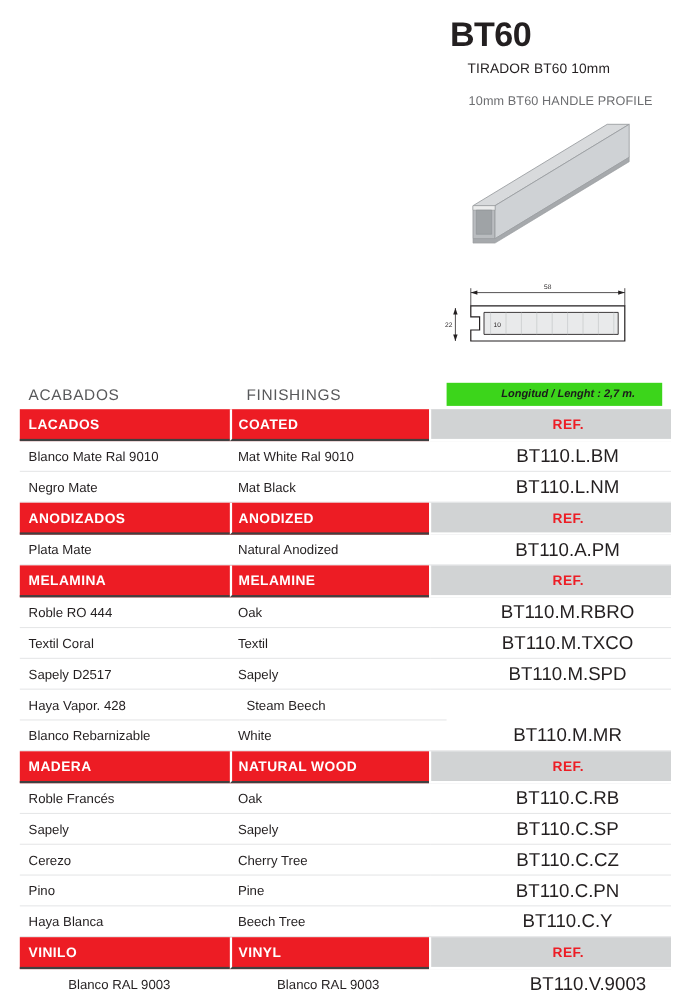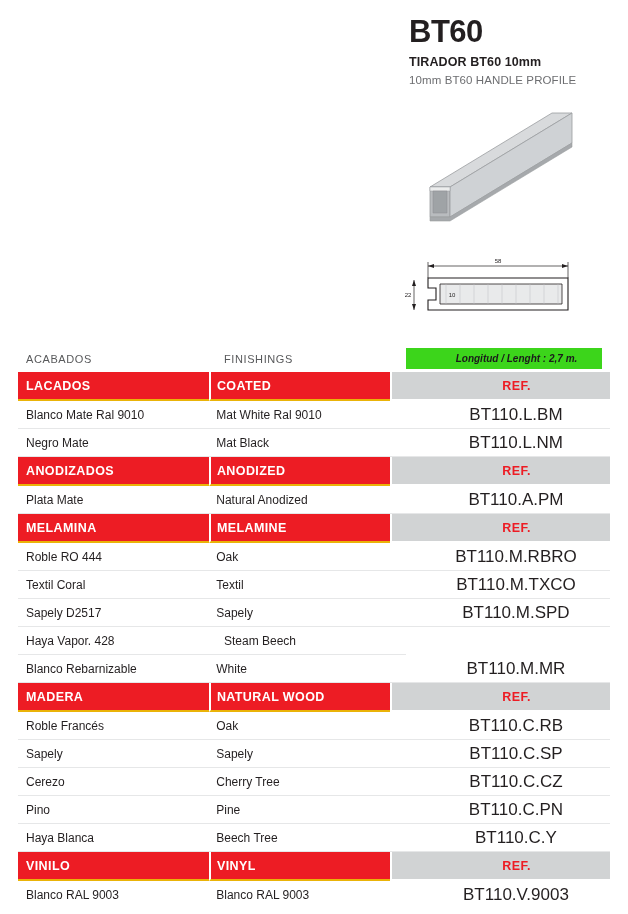--- a/index.html
+++ b/index.html
@@ -32,31 +32,31 @@
   .product-title {
     font-size: 31px;
     font-weight: bold;
     letter-spacing: -0.5px;
     color: #231f20;
     line-height: 1.05;
     margin: 0 0 6px 0;
   }
   .product-sub-es {
     font-size: 12.5px;
-    font-weight: bold;
+    font-weight: normal;
     color: #231f20;
     letter-spacing: 0.1px;
-    margin: 0 0 5px 0;
+    margin: 0 0 5px 16px;
   }
   .product-sub-en {
     font-size: 11.5px;
     font-weight: normal;
     color: #6d6e71;
     letter-spacing: 0.1px;
-    margin: 0;
+    margin: 17px;
   }
 
   
   .profile-3d {
     position: absolute;
     left: 400px;
     top: 105px;
     width: 200px;
     height: 130px;
   }
@@ -83,21 +83,21 @@
     align-items: stretch;
   }
   .c1 { width: 192px; }
   .c2 { width: 182px; }
   .c3 { width: 196px; padding-left: 31px; }
 
   .col-head {
     height: 26px;
     display: flex;
     align-items: center;
-    font-size: 11px;
+    font-size: 14px;
     letter-spacing: 0.6px;
     color: #58595b;
     text-transform: uppercase;
   }
   .col-head.c1 { padding-left: 8px; }
   .col-head.c2 { padding-left: 6px; }
 
   .length-badge {
     width: 196px;
     height: 21px;
@@ -123,21 +123,21 @@
     display: flex;
     align-items: center;
     font-size: 12.5px;
     font-weight: bold;
     letter-spacing: 0.4px;
   }
   .cat-row .cell.c1,
   .cat-row .cell.c2 {
     background: #ed1c24;
     color: #ffffff;
-    border-bottom: 2px solid #eab308;
+    border-bottom: 2px solid #404040;
   }
   .cat-row .cell.c1 { padding-left: 8px; }
   .cat-row .cell.c2 { padding-left: 6px; border-left: 2px solid #ffffff; }
   .cat-row .cell.c3 {
     background: #d1d3d4;
     color: #ed1c24;
     justify-content: center;
     border-left: 2px solid #ffffff;
     border-bottom: 2px solid #ffffff;
   }
@@ -149,21 +149,21 @@
     font-size: 12px;
     color: #231f20;
     border-bottom: 1px solid #e6e7e8;
   }
   .item-row .cell.c1 { padding-left: 8px; }
   .item-row .cell.c2 { padding-left: 6px; }
   .item-row .cell.c3 {
     justify-content: center;
     font-size: 17px;
   }
-  .item-row:last-child .cell { border-bottom: none; }
+  .item-row:last-child .cell { border-bottom: none; margin-left: 36px; }
 </style>
 </head>
 <body>
 
 <div class="header">
 
   <div class="header-text">
     <div class="product-title">BT60</div>
     <div class="product-sub-es">TIRADOR BT60 10mm</div>
     <div class="product-sub-en">10mm BT60 HANDLE PROFILE</div>

